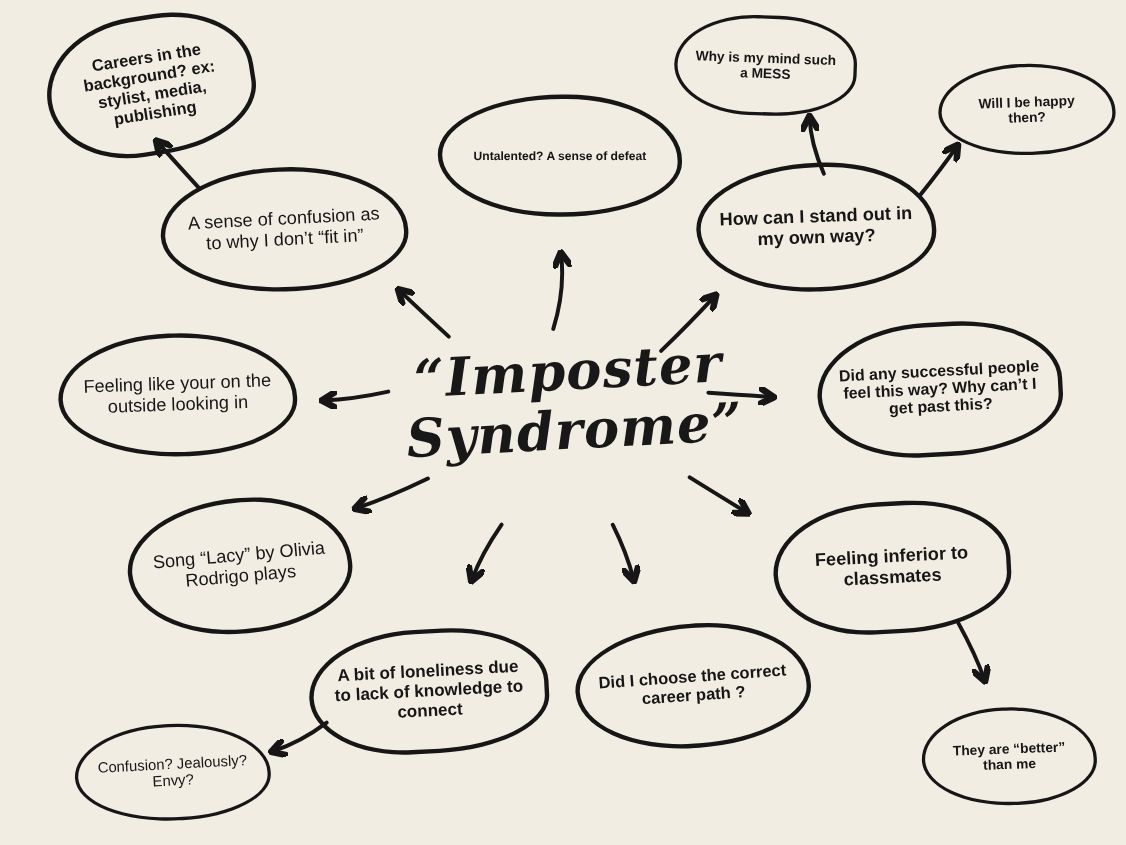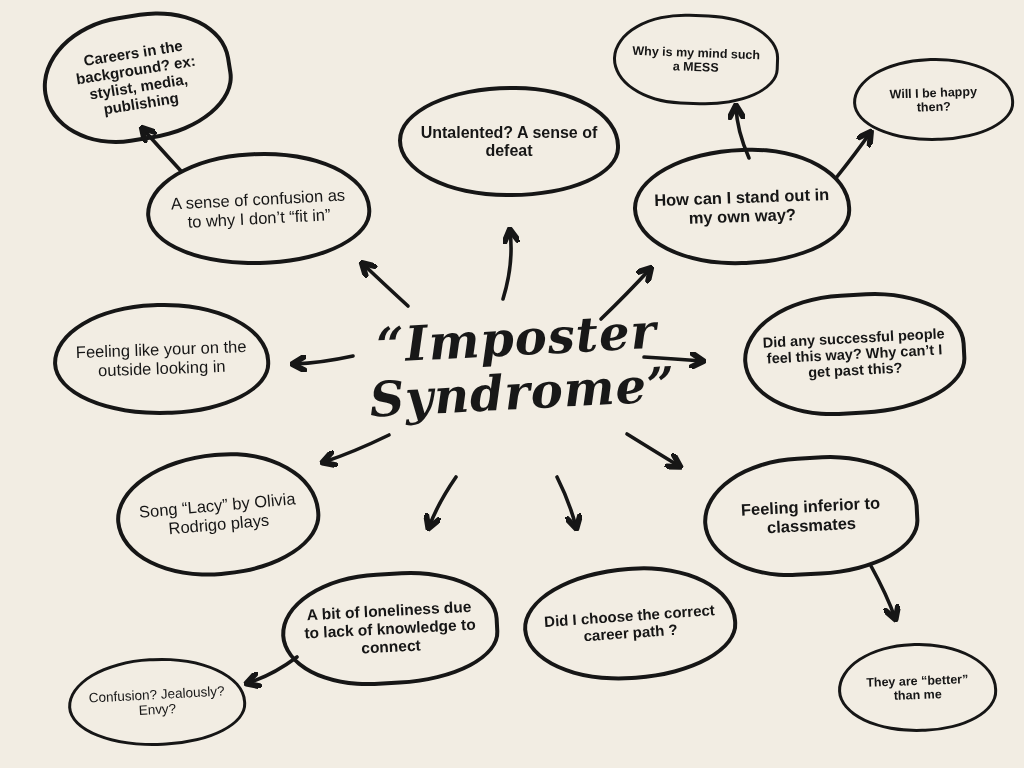--- a/index.html
+++ b/index.html
@@ -64,21 +64,21 @@
   </div>
 
   <div class="bubble r1 w700" style="left:42px;top:14px;width:190px;height:127px;transform:rotate(-9deg);font-size:15px;">
     <span class="txt">Careers in the background? ex: stylist, media, publishing</span>
   </div>
 
   <div class="bubble r2 w400" style="left:146px;top:152px;width:225px;height:113px;transform:rotate(-3deg);font-size:16.5px;">
     <span class="txt">A sense of confusion as to why I don’t “fit in”</span>
   </div>
 
-  <div class="bubble r3 w700" style="left:398px;top:86px;width:222px;height:111px;font-size:16px;">
+  <div class="bubble r3 w700" style="left:398px;top:86px;width:222px;height:111px;font-size:11px;">
     <span class="txt">Untalented? A sense of defeat</span>
   </div>
 
   <div class="bubble r1 thin w700" style="left:613px;top:14px;width:166px;height:91px;transform:rotate(2deg);font-size:12.5px;">
     <span class="txt">Why is my mind such a MESS</span>
   </div>
 
   <div class="bubble r2 thin w700" style="left:853px;top:58px;width:161px;height:83px;transform:rotate(-2deg);font-size:12.5px;">
     <span class="txt">Will I be happy then?</span>
   </div>

